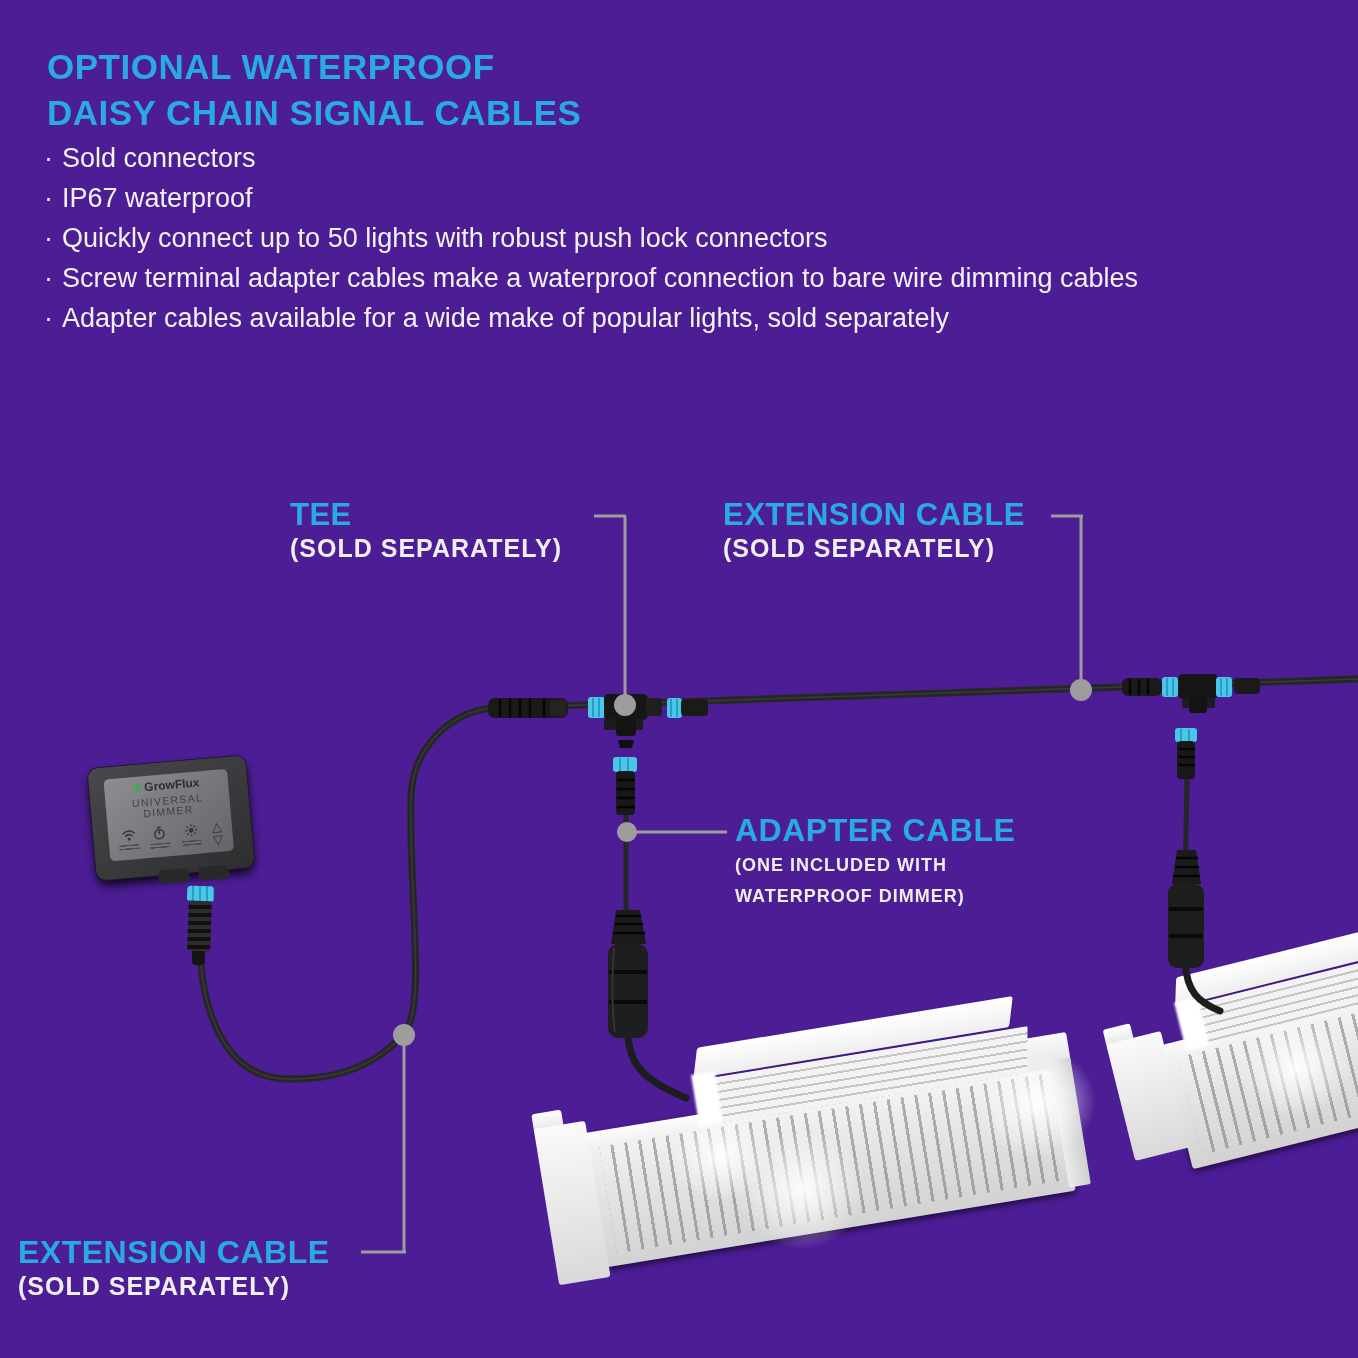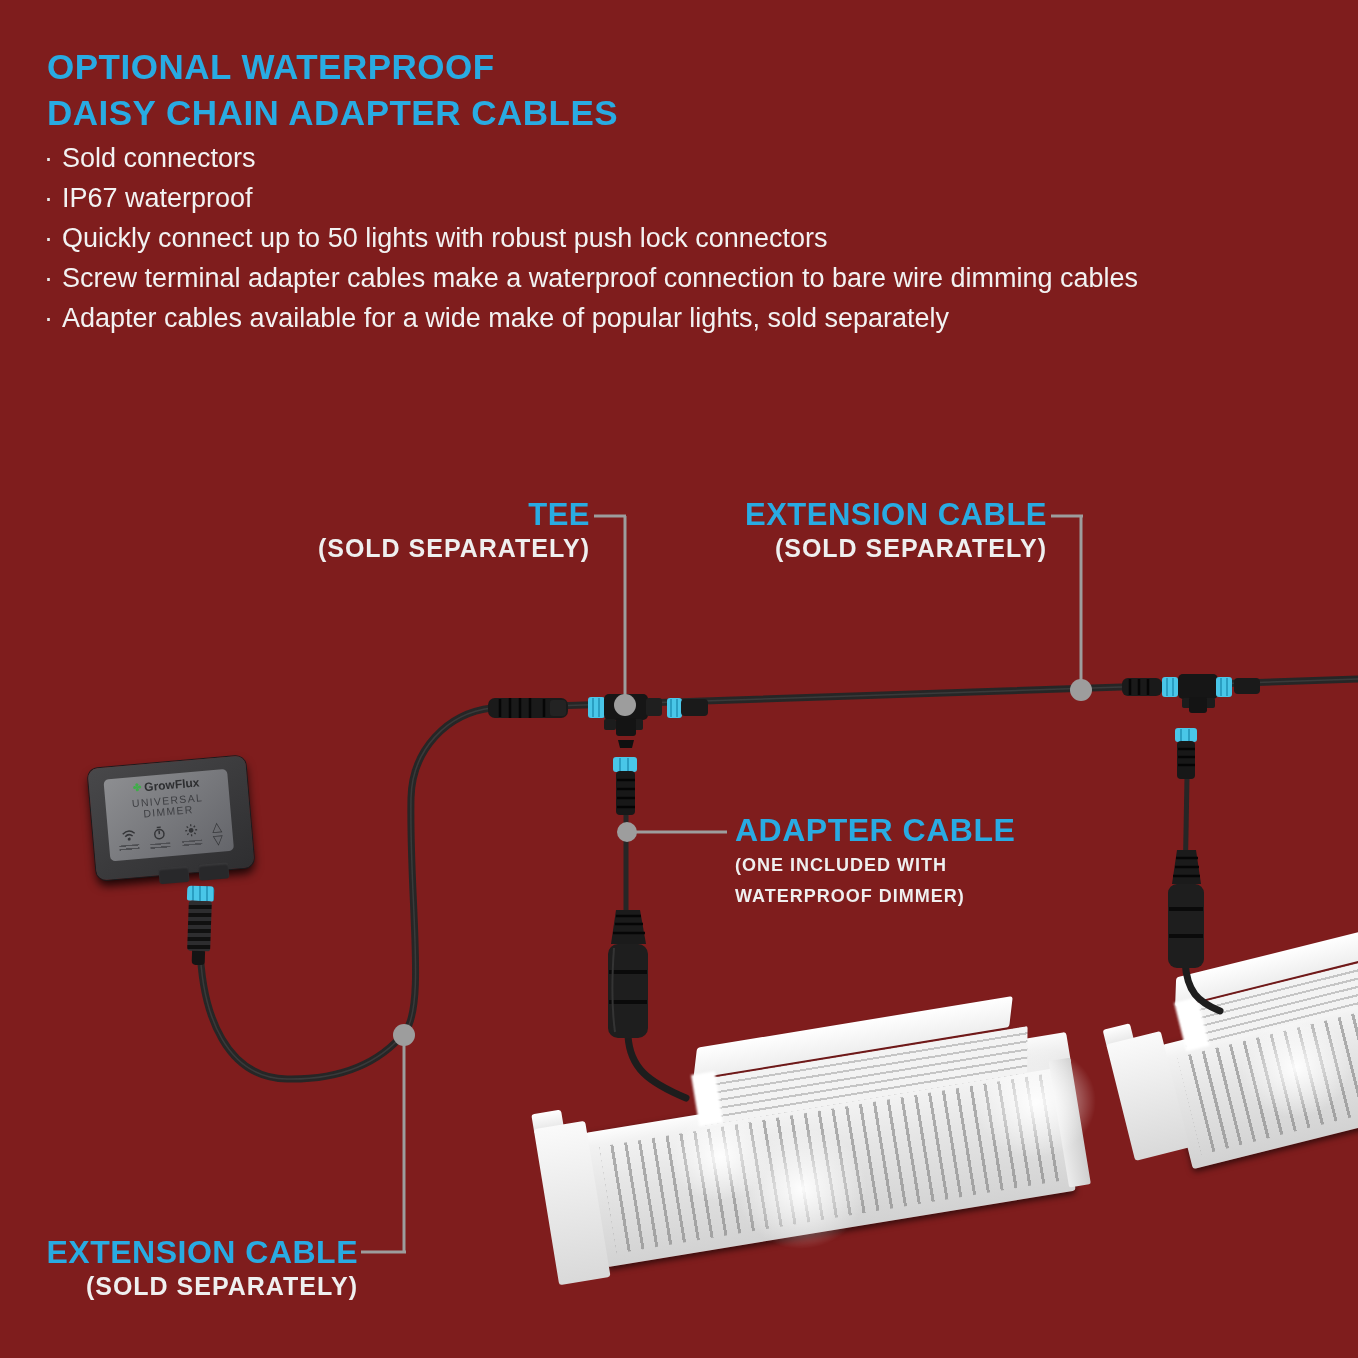--- a/index.html
+++ b/index.html
@@ -1,28 +1,28 @@
 <!DOCTYPE html>
 <html><head>
 <meta charset="utf-8">
 <style>
   html,body{margin:0;padding:0;background:#000;}
-  .canvas{position:relative;width:1358px;height:1358px;background:#7f1d1d;overflow:hidden;
+  .canvas{position:relative;width:1358px;height:1358px;background:#4c1d95;overflow:hidden;
           font-family:"Liberation Sans",sans-serif;}
   
   .title{position:absolute;left:47px;top:44px;color:#29abe2;font-weight:bold;
          font-size:35px;line-height:46px;letter-spacing:.5px;}
   .bullets{position:absolute;left:44px;top:138px;margin:0;padding:0;list-style:none;
            color:#f2f2f2;font-size:27px;line-height:40px;font-weight:400;}
   .bullets li::before{content:"·";margin-right:9px;color:#e8e8e8;}
   
   .lbl{position:absolute;}
   .lbl .lbl-title{color:#29abe2;font-weight:bold;font-size:31px;line-height:37px;letter-spacing:.5px;}
   .lbl .lbl-sub{color:#efefef;font-size:25px;line-height:30px;letter-spacing:1px;font-weight:700;}
-  .ra{text-align:right;}
+  .ra{}
   .lbl-tee{left:290px;top:496px;width:300px;}
   .lbl-ext-top{left:723px;top:496px;width:324px;}
   .lbl-screw{left:735px;top:810px;width:340px;}
   .lbl-screw .lbl-title{font-size:32px;line-height:40px;}
   .lbl-screw .lbl-sub{font-size:18px;line-height:31px;}
   .lbl-ext-bottom{left:18px;top:1234px;width:340px;}
   .lbl-ext-bottom .lbl-title{font-size:32px;}
   
   .light{position:absolute;transform-origin:0 0;}
   .light .bar{position:absolute;left:0;top:0;background:linear-gradient(180deg,#fdfdfd 0px,#f2f2f2 14px,#e6e6e6 40%,#d2d2d2 100%);
@@ -67,21 +67,21 @@
   .conn-tail{width:13px;height:14px;margin-left:7px;background:#141414;border-radius:0 0 4px 4px;}
   svg.wires{position:absolute;left:0;top:0;}
 </style>
 </head>
 <body>
 
 <div class="canvas">
 
   <div class="title">
     <div>OPTIONAL WATERPROOF</div>
-    <div>DAISY CHAIN ADAPTER CABLES</div>
+    <div>DAISY CHAIN SIGNAL CABLES</div>
   </div>
   <ul class="bullets">
     <li>Sold connectors</li>
     <li>IP67 waterproof</li>
     <li>Quickly connect up to 50 lights with robust push lock connectors</li>
     <li>Screw terminal adapter cables make a waterproof connection to bare wire dimming cables</li>
     <li>Adapter cables available for a wide make of popular lights, sold separately</li>
   </ul>
 
   <div class="lbl lbl-tee ra">

